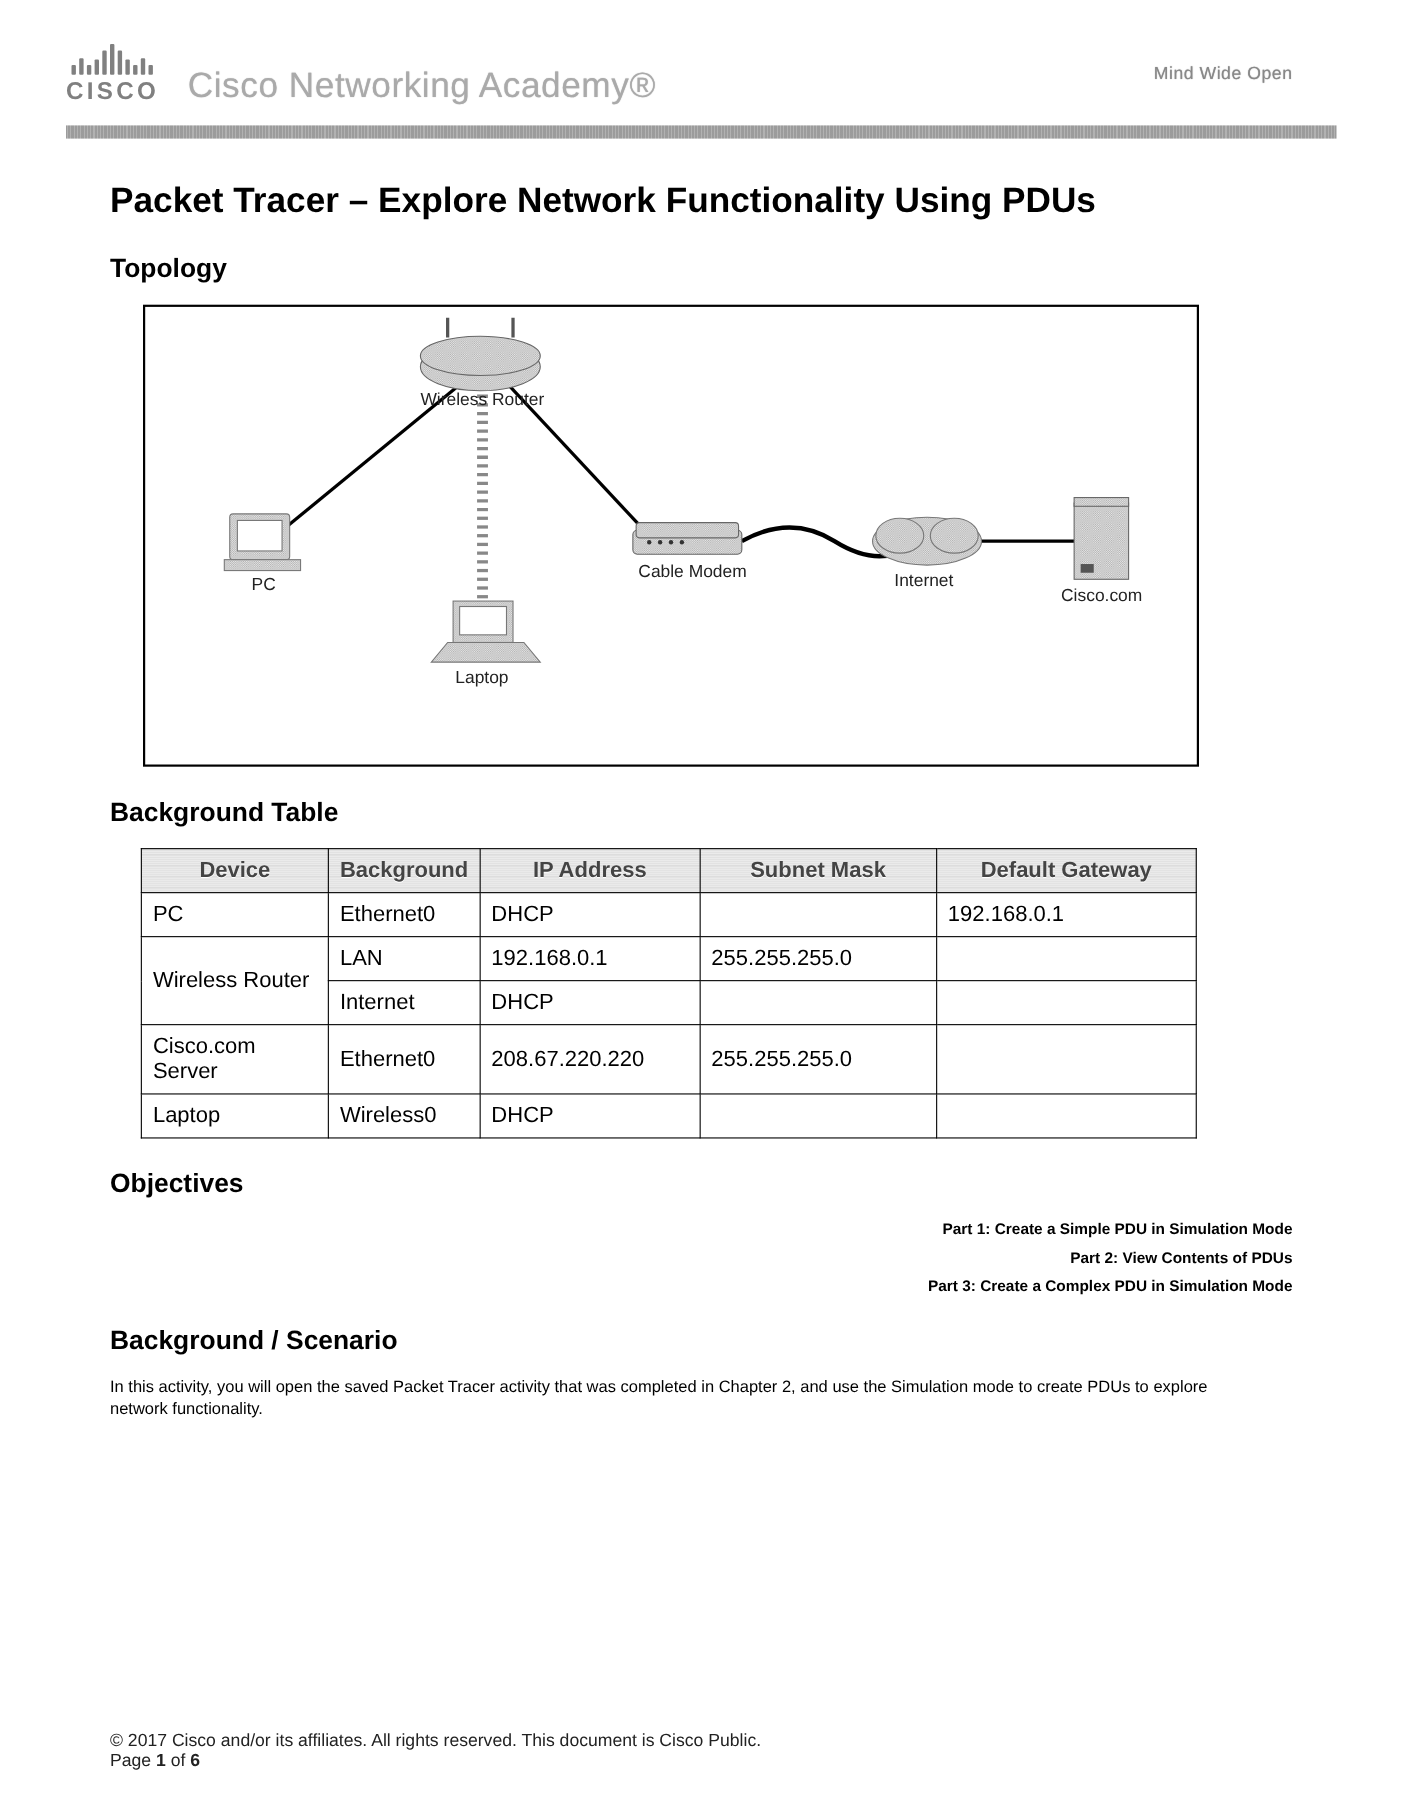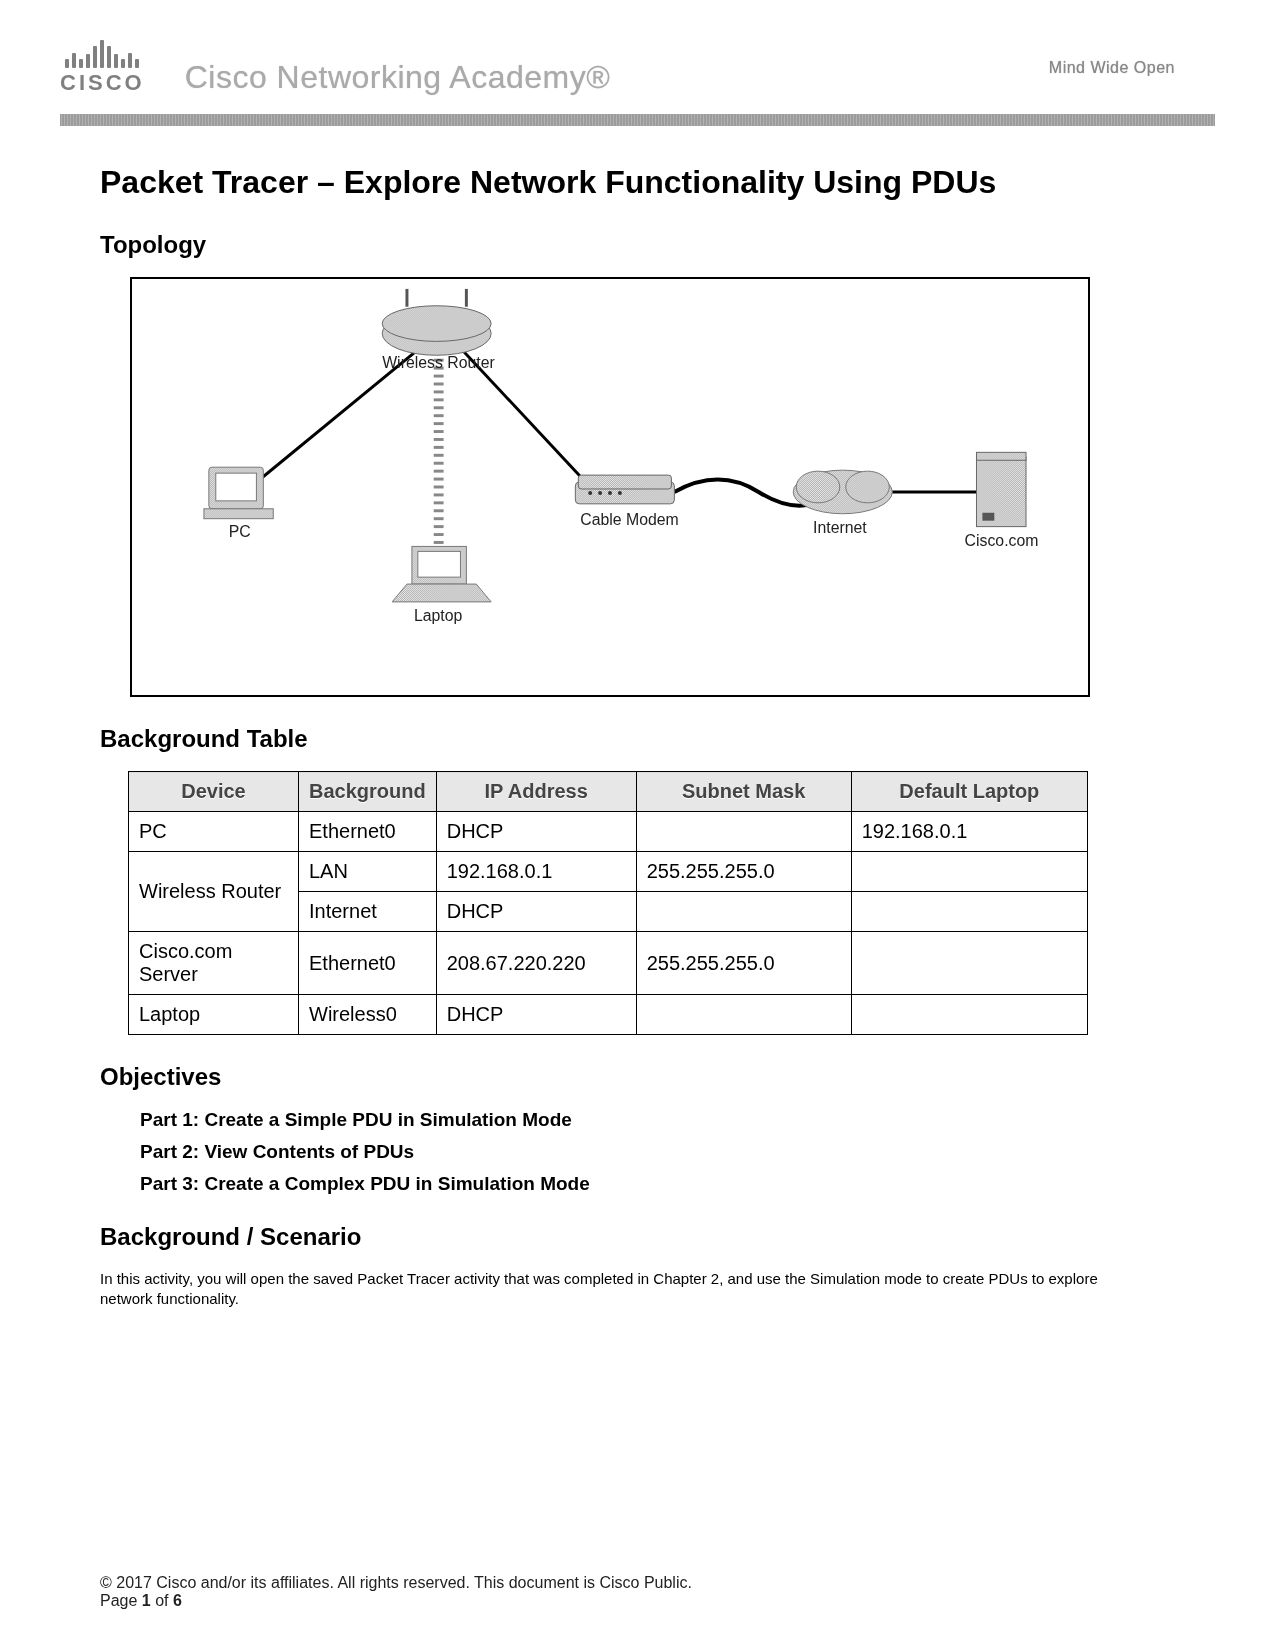--- a/index.html
+++ b/index.html
@@ -10,21 +10,21 @@
     font-family: Arial, Helvetica, sans-serif;
     color: #000;
     position: relative;
   }
   .header {
     display: flex;
     align-items: center;
     justify-content: space-between;
     padding: 40px 100px 10px 60px;
   }
-  .header-left { display: flex; align-items: flex-end; gap: 40px; }
+  .header-left { display: flex; align-items: flex-end; gap: 26px; }
   .cisco-logo { display:flex; flex-direction:column; align-items:center; }
   .cisco-bars { display:flex; align-items:flex-end; gap:3px; height:28px; }
   .cisco-bars span { width:4px; background:#808080; border-radius:1px; display:block; }
   .cisco-word { font-family: Arial; font-weight:bold; letter-spacing:3px; color:#808080; font-size:22px; margin-top:2px; }
   .academy-title { font-size: 32px; color: #aaa; letter-spacing: 0.5px; font-weight: normal; text-shadow: 0 0 1px #bbb; }
   .mwo { font-size: 16px; color: #888; letter-spacing:0.5px; text-shadow:0 0 1px #999; }
   .hr-stripe {
     height: 12px;
     margin: 8px 60px 0 60px;
     background: repeating-linear-gradient(90deg,#666 0 1px,#888 1px 2px,#666 2px 3px);
@@ -56,21 +56,21 @@
     vertical-align: middle;
   }
   .addr-table th {
     text-align: center;
     font-weight: bold;
     color:#444;
     background: repeating-linear-gradient(0deg,#ddd 0 1px,#f0f0f0 1px 2px);
     text-shadow: 0 1px 0 #fff;
   }
   .objectives-list { margin-left: 40px; margin-top: 6px; }
-  .objectives-list p { font-weight:bold; font-size:19px; margin: 10px 0; }
+  .objectives-list p { font-weight:bold; font-size:14px; margin: 10px 0; text-align: right; }
   .para { font-size:15px; line-height:1.35; max-width: 1040px; margin-top:8px;}
   .footer {
     position:absolute; bottom:40px; left:0; right:0;
     padding: 0 100px;
     display:flex; justify-content:space-between;
     font-size:16px; color:#222;flex-direction:column;
   }
   .footer .pn b { font-weight:bold; }
 </style>
 </head>
@@ -199,21 +199,21 @@
 
   <h2 class="section">Background Table</h2>
 
   <table class="addr-table">
     <thead>
       <tr>
         <th style="width:170px">Device</th>
         <th style="width:110px">Background</th>
         <th style="width:200px">IP Address</th>
         <th style="width:215px">Subnet Mask</th>
-        <th>Default Laptop</th>
+        <th>Default Gateway</th>
       </tr>
     </thead>
     <tbody>
       <tr>
         <td>PC</td>
         <td>Ethernet0</td>
         <td>DHCP</td>
         <td></td>
         <td>192.168.0.1</td>
       </tr>

